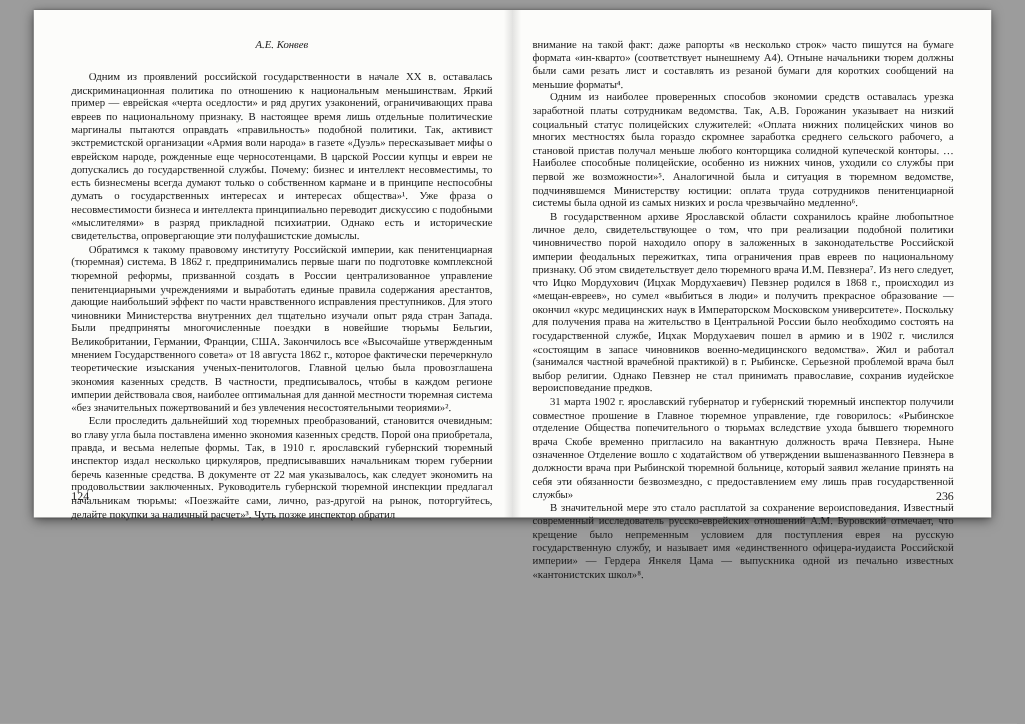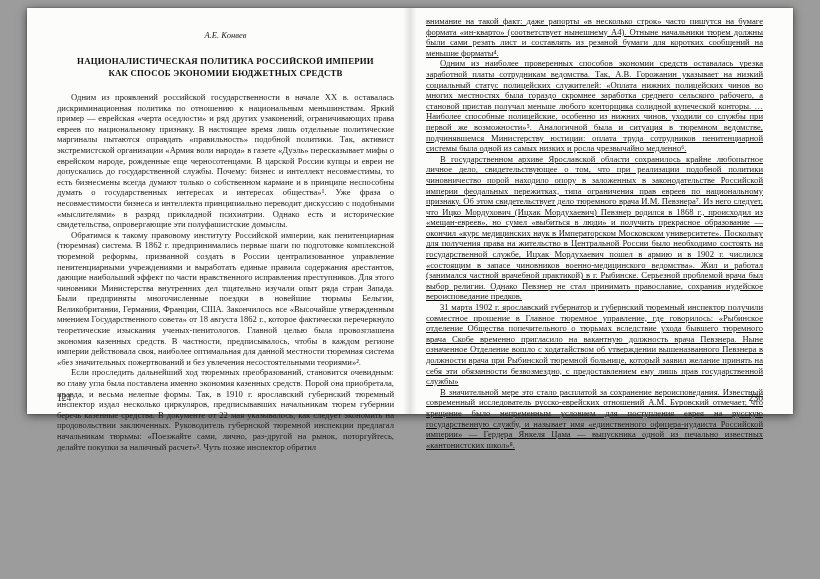--- a/index.html
+++ b/index.html
@@ -5,43 +5,39 @@
   html,body{margin:0;padding:0;}
   body{background:#9c9c9c;font-family:"Liberation Serif", serif;}
   .stage{position:relative;width:820px;height:579px;background:#9c9c9c;overflow:hidden;}
   .book{position:absolute;left:27px;top:8px;width:766px;height:406px;background:#fcfcfa;
         box-shadow:0 2px 9px rgba(0,0,0,0.55), 0 0 2px rgba(0,0,0,0.35);display:flex;}
   .book::after{content:"";position:absolute;left:50%;top:0;bottom:0;width:14px;margin-left:-7px;
         background:linear-gradient(to right, rgba(0,0,0,0) 0%, rgba(0,0,0,0.10) 50%, rgba(0,0,0,0) 100%);
         pointer-events:none;}
   .page{flex:1;position:relative;box-sizing:border-box;}
   .page.left{padding:22px 16px 30px 30px;}
-  .page.right{padding:8px 30px 30px 16px;text-decoration:underline;}
+  .page.right{padding:22px 30px 30px 16px;}
   .author{text-align:center;font-style:italic;font-size:8.6px;color:#222;margin:0 0 16px 0;}
   .title{text-align:center;font-weight:bold;font-size:8.8px;line-height:11.5px;color:#111;
          margin:0 0 13px 0;letter-spacing:0.2px;}
   .body p{margin:0;text-indent:14px;text-align:justify;font-size:8.6px;line-height:10.6px;
           color:#1b1b1b;}
   .body p.no-indent{text-indent:0;}
   .page-number{position:absolute;bottom:11px;font-size:9.5px;color:#222;}
   .page.left .page-number{left:30px;font-family:Liberation Serif, serif;}
   .page.right .page-number{right:30px;}
 </style>
 </head>
 <body>
 
 <div class="stage">
   <div class="book">
 
     <div class="page left">
       <div class="author">А.Е. Конвев</div>
-      <div class="title">
-        <div>НАЦИОНАЛИСТИЧЕСКАЯ ПОЛИТИКА РОССИЙСКОЙ ИМПЕРИИ</div>
-        <div>КАК СПОСОБ ЭКОНОМИИ БЮДЖЕТНЫХ СРЕДСТВ</div>
-      </div>
       <div class="body">
         <p>Одним из проявлений российской государственности в начале XX в. оставалась дискриминационная политика по отношению к национальным меньшинствам. Яркий пример — еврейская «черта оседлости» и ряд других узаконений, ограничивающих права евреев по национальному признаку. В настоящее время лишь отдельные политические маргиналы пытаются оправдать «правильность» подобной политики. Так, активист экстремистской организации «Армия воли народа» в газете «Дуэль» пересказывает мифы о еврейском народе, рожденные еще черносотенцами. В царской России купцы и евреи не допускались до государственной службы. Почему: бизнес и интеллект несовместимы, то есть бизнесмены всегда думают только о собственном кармане и в принципе неспособны думать о государственных интересах и интересах общества»¹. Уже фраза о несовместимости бизнеса и интеллекта принципиально переводит дискуссию с подобными «мыслителями» в разряд прикладной психиатрии. Однако есть и исторические свидетельства, опровергающие эти полуфашистские домыслы.</p>
         <p>Обратимся к такому правовому институту Российской империи, как пенитенциарная (тюремная) система. В 1862 г. предпринимались первые шаги по подготовке комплексной тюремной реформы, призванной создать в России централизованное управление пенитенциарными учреждениями и выработать единые правила содержания арестантов, дающие наибольший эффект по части нравственного исправления преступников. Для этого чиновники Министерства внутренних дел тщательно изучали опыт ряда стран Запада. Были предприняты многочисленные поездки в новейшие тюрьмы Бельгии, Великобритании, Германии, Франции, США. Закончилось все «Высочайше утвержденным мнением Государственного совета» от 18 августа 1862 г., которое фактически перечеркнуло теоретические изыскания ученых-пенитологов. Главной целью была провозглашена экономия казенных средств. В частности, предписывалось, чтобы в каждом регионе империи действовала своя, наиболее оптимальная для данной местности тюремная система «без значительных пожертвований и без увлечения несостоятельными теориями»².</p>
         <p>Если проследить дальнейший ход тюремных преобразований, становится очевидным: во главу угла была поставлена именно экономия казенных средств. Порой она приобретала, правда, и весьма нелепые формы. Так, в 1910 г. ярославский губернский тюремный инспектор издал несколько циркуляров, предписывавших начальникам тюрем губернии беречь казенные средства. В документе от 22 мая указывалось, как следует экономить на продовольствии заключенных. Руководитель губернской тюремной инспекции предлагал начальникам тюрьмы: «Поезжайте сами, лично, раз-другой на рынок, поторгуйтесь, делайте покупки за наличный расчет»³. Чуть позже инспектор обратил</p>
       </div>
       <div class="page-number">124</div>
     </div>
 
     <div class="page right">
       <div class="body">

